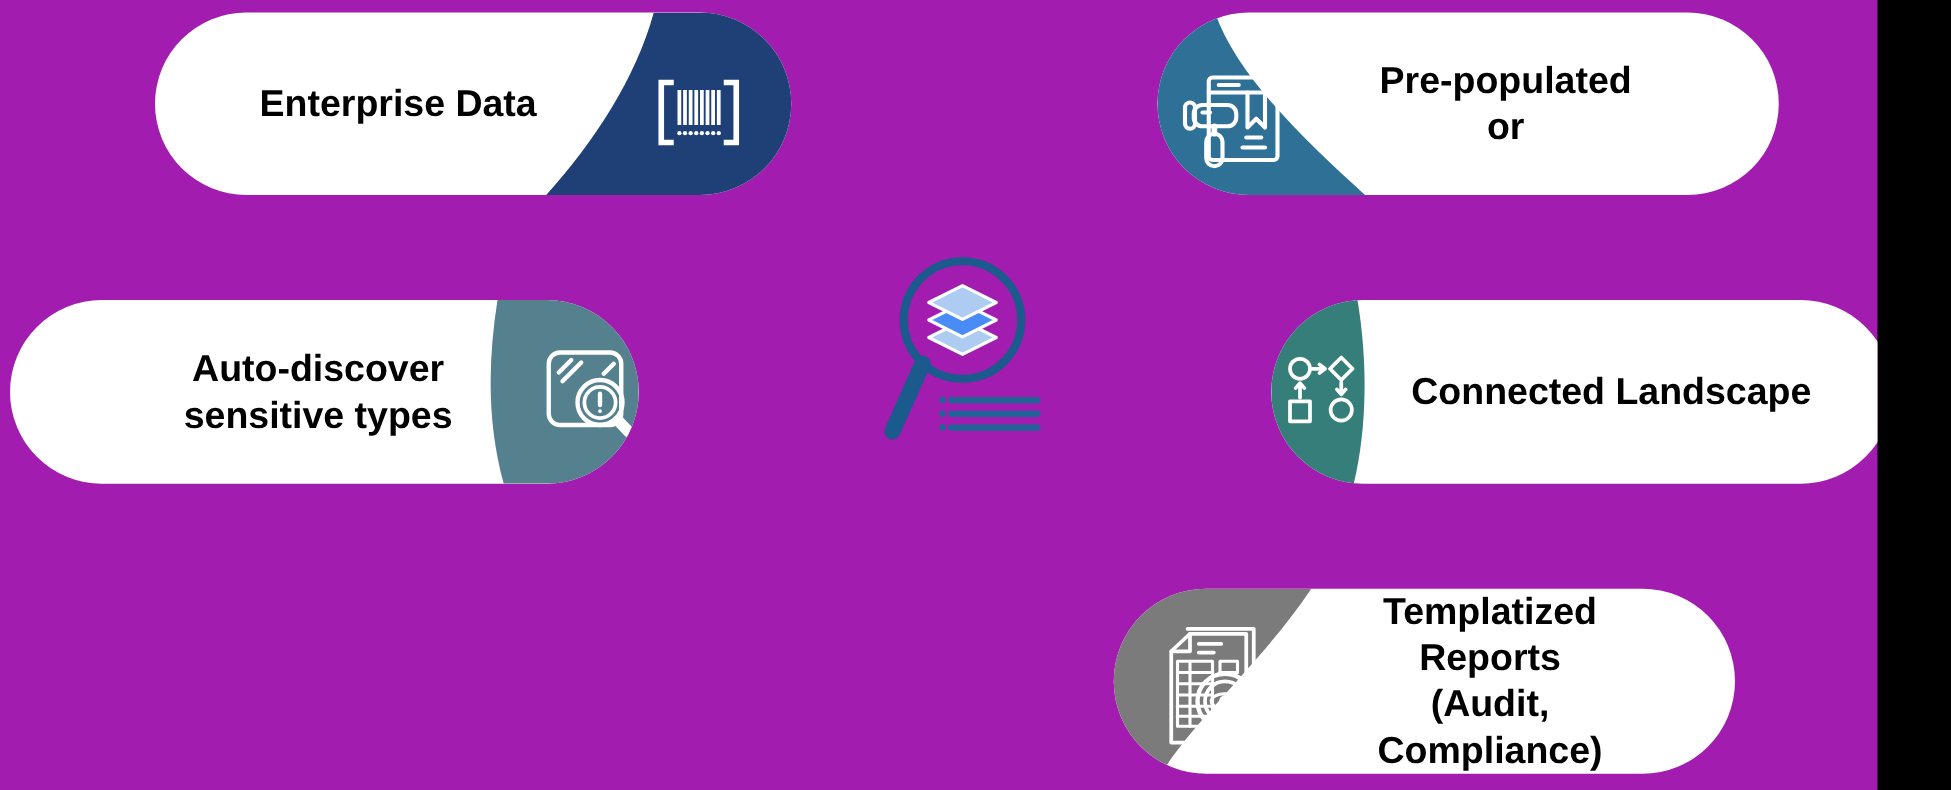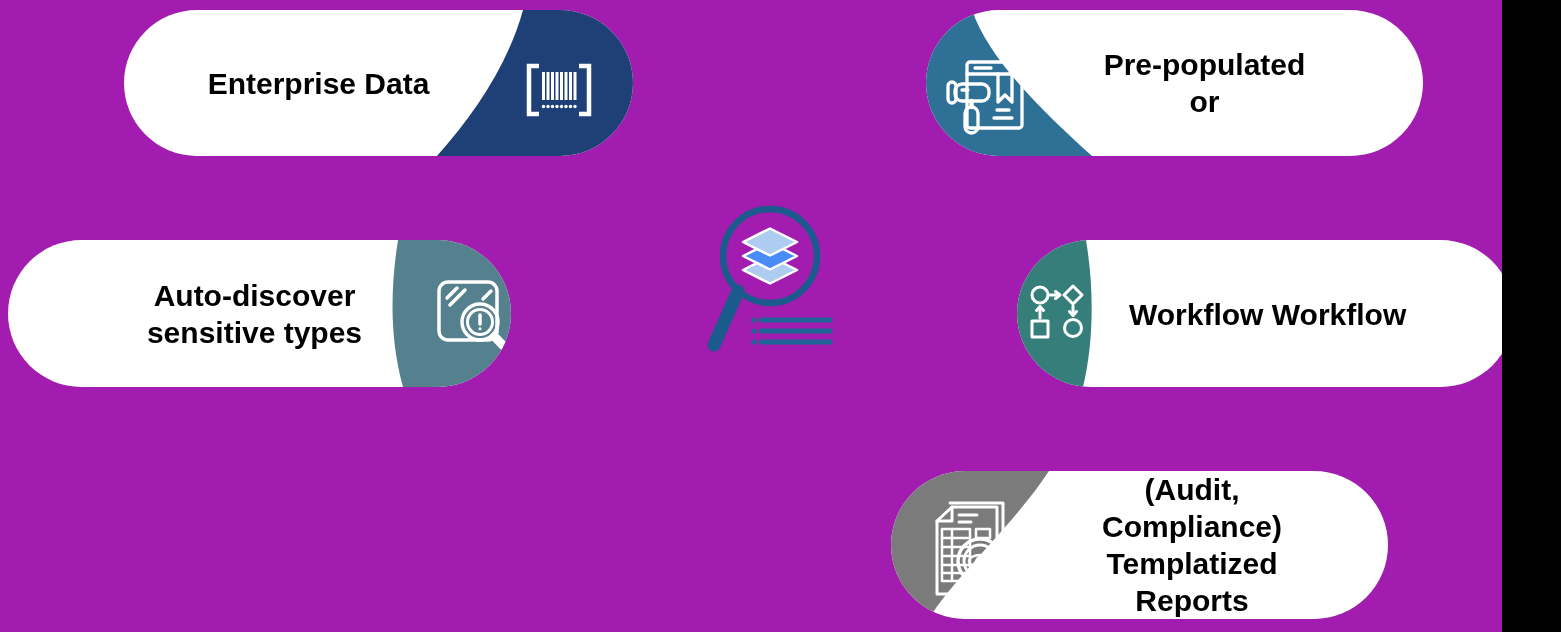--- a/index.html
+++ b/index.html
@@ -134,21 +134,21 @@
         <polygon points="44,2 53,11 44,20 35,11"></polygon>
         <line x1="44" y1="22" x2="44" y2="30"></line>
         <polyline points="40.5,27.5 44,31.5 47.5,27.5"></polyline>
         <circle cx="44" cy="44" r="8.5"></circle>
         <rect x="3" y="37" width="16" height="16"></rect>
         <line x1="11" y1="34" x2="11" y2="24"></line>
         <polyline points="7.5,26.5 11,22.5 14.5,26.5"></polyline>
       </g>
     </svg>
     <div class="pill-label align-left" id="label-5">
-      <div>Workflow Workflow</div>
+      <div>Connected Landscape</div>
     </div>
   </div>
 
   <div class="pill" id="pill-6">
     <svg class="blob left" width="220" height="100%" viewBox="0 0 220 146" preserveAspectRatio="none">
       <path d="M0,0 H158 C122,54 62,106 38,146 H0 Z" fill="#7B7B7B"></path>
     </svg>
     <svg class="pill-icon" style="left:33px;top:28px;" width="92" height="102" viewBox="0 0 92 102">
       <g stroke="#fff" fill="none" stroke-width="3" stroke-linecap="round" stroke-linejoin="round">
         <path d="M26,4 H79 V86"></path>
@@ -166,22 +166,22 @@
         <rect x="52" y="30" width="14" height="9" stroke-width="2.5"></rect>
         <circle cx="56" cy="62" r="22" stroke-width="3.5"></circle>
         <circle cx="56" cy="62" r="16"></circle>
         <ellipse cx="56" cy="62" rx="11" ry="6" stroke-width="2.5"></ellipse>
         <circle cx="56" cy="62" r="3.5" stroke-width="2.5"></circle>
       </g>
       <circle cx="56" cy="62" r="1.2" fill="#fff"></circle>
       <line x1="72" y1="79" x2="82" y2="90" stroke="#fff" stroke-width="6.5" stroke-linecap="round"></line>
     </svg>
     <div class="pill-label" id="label-6">
+      <div>Templatized Reports</div>
       <div>(Audit, Compliance)</div>
-      <div>Templatized Reports</div>
     </div>
   </div>
 
   <svg class="center-graphic" width="160" height="170" viewBox="0 0 160 170">
     <circle cx="80" cy="61" r="47" fill="none" stroke-width="6.5" stroke="#1A5A8C"></circle>
     <line x1="48" y1="96" x2="24" y2="150" stroke-width="13" stroke-linecap="round" stroke="#1A5A8C"></line>
     <g stroke="#fff" stroke-width="2.5" stroke-linejoin="round">
       <polygon points="80,61.5 107,75 80,88.5 53,75" fill="#AECBF1"></polygon>
       <polygon points="80,47.5 107,61 80,74.5 53,61" fill="#4A8CF7"></polygon>
       <polygon points="80,33.5 107,47 80,60.5 53,47" fill="#AECBF1"></polygon>

